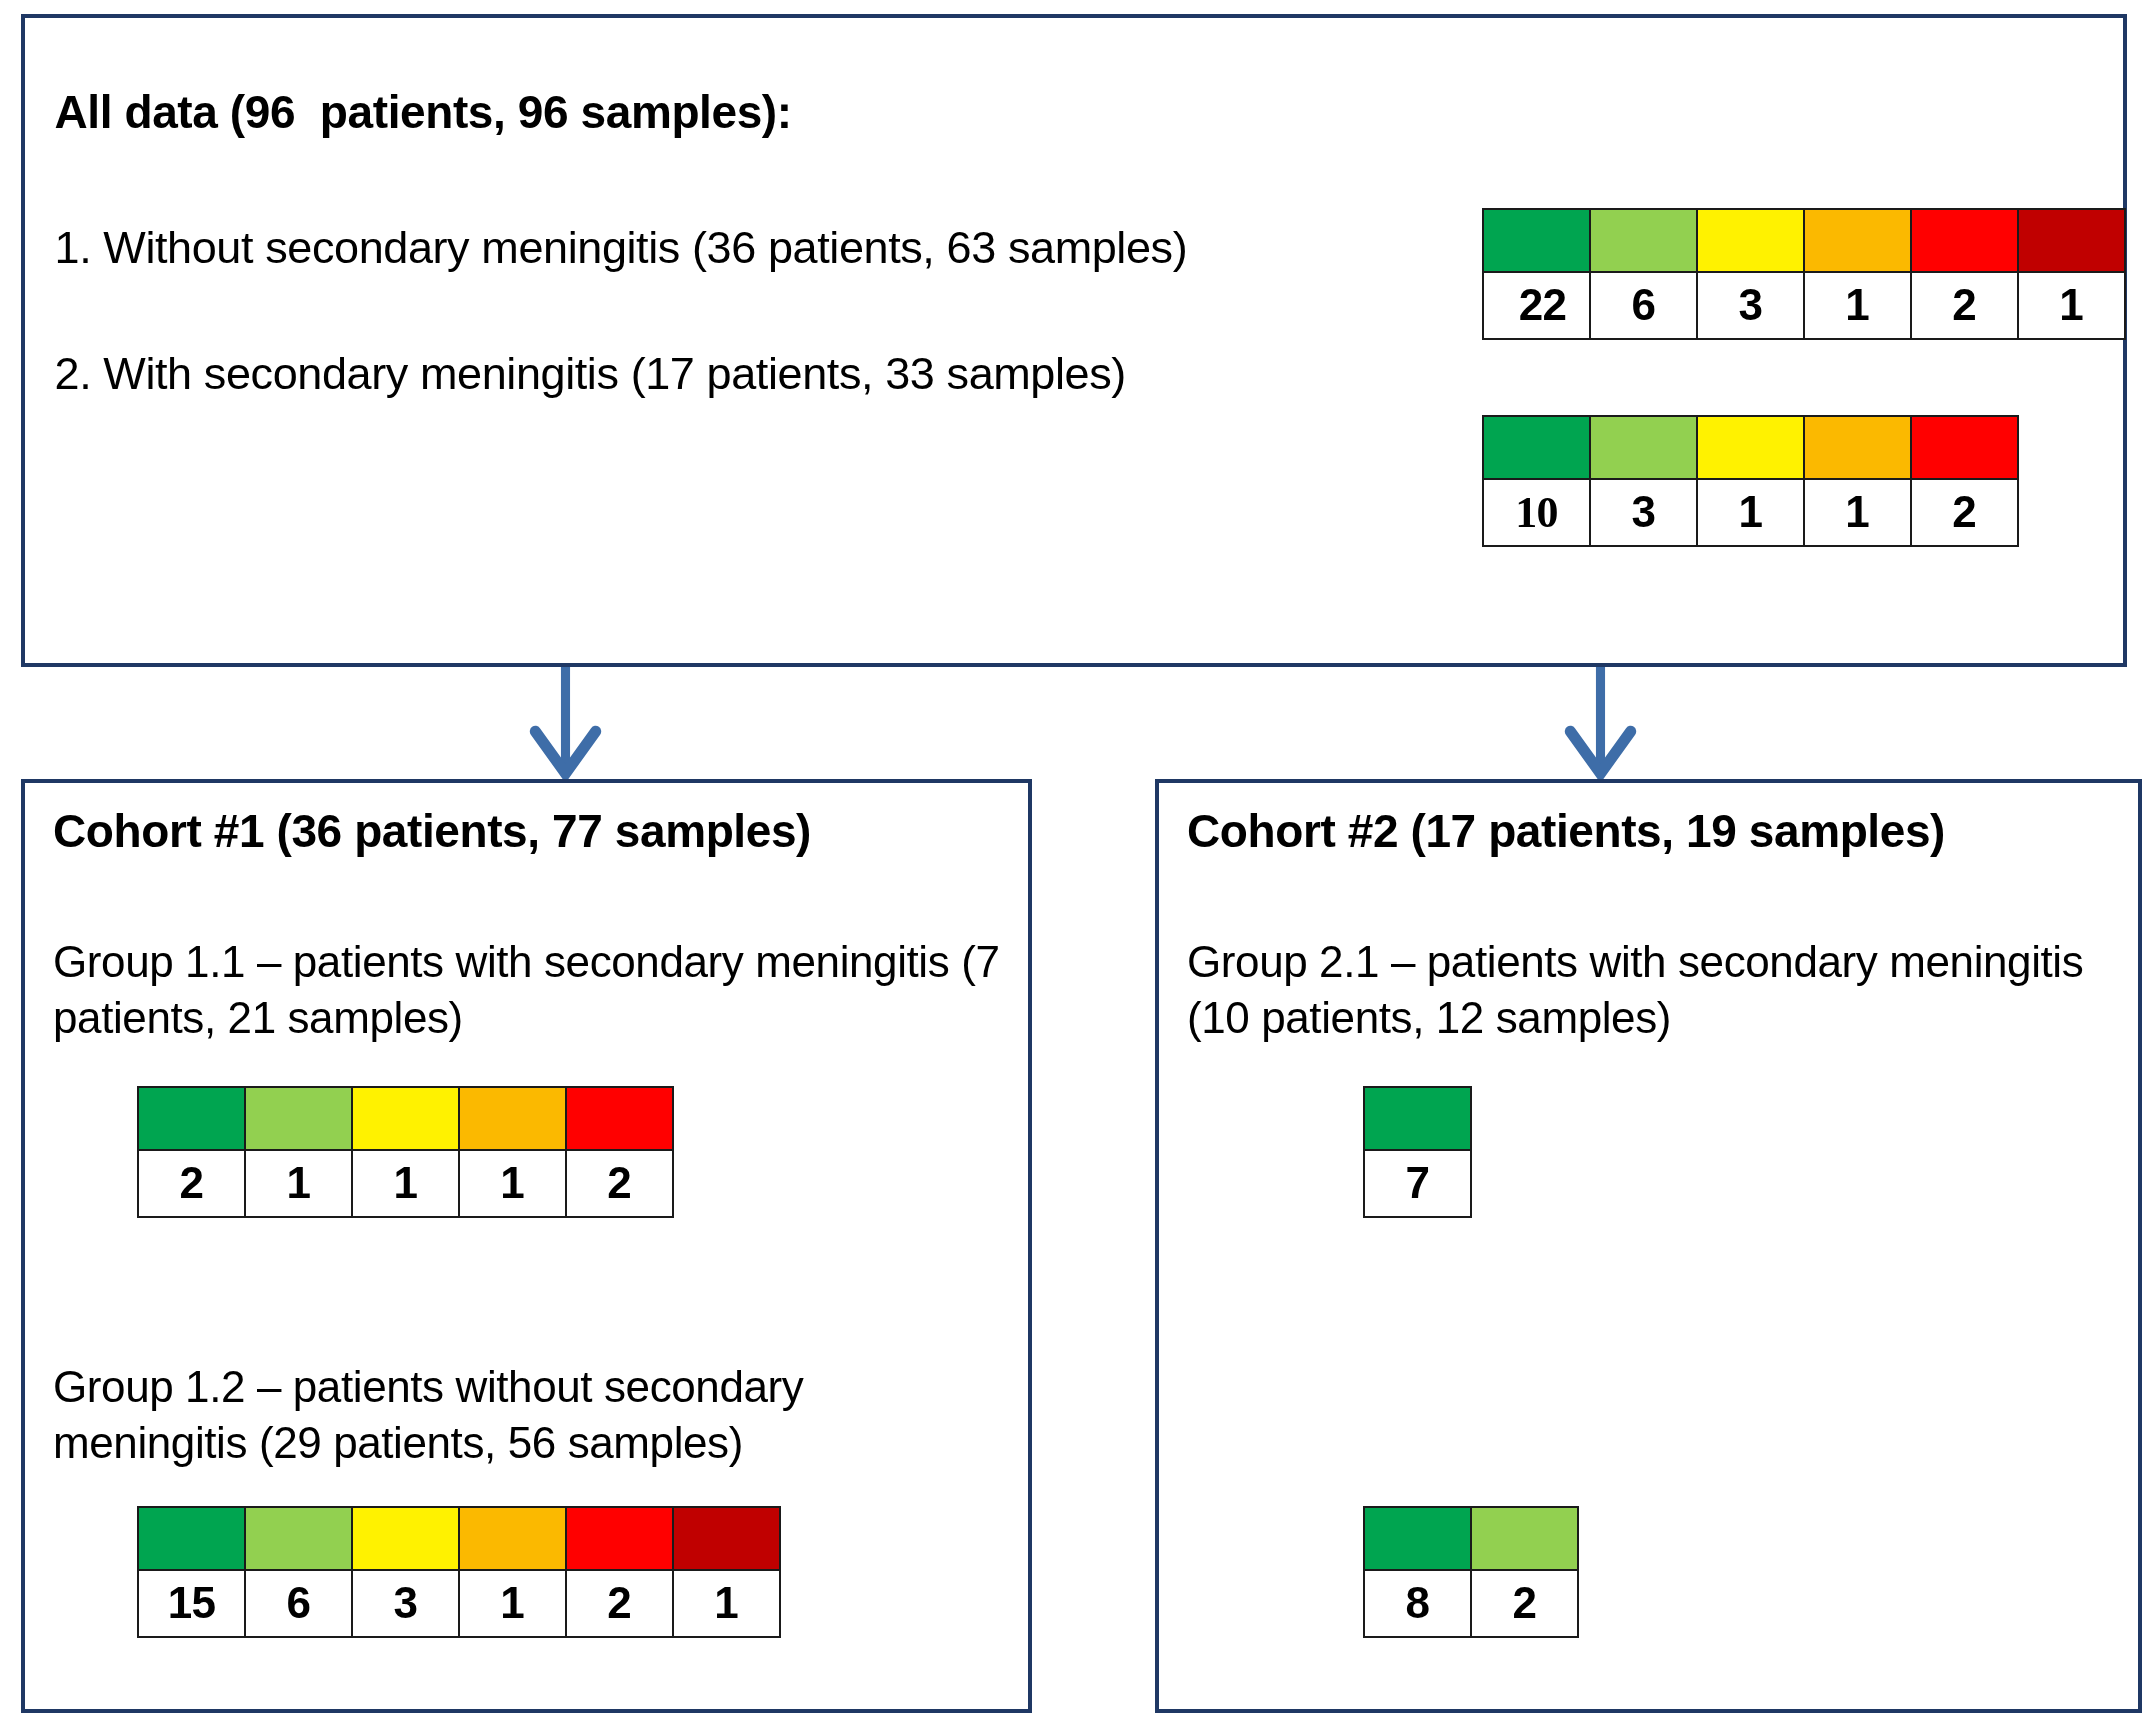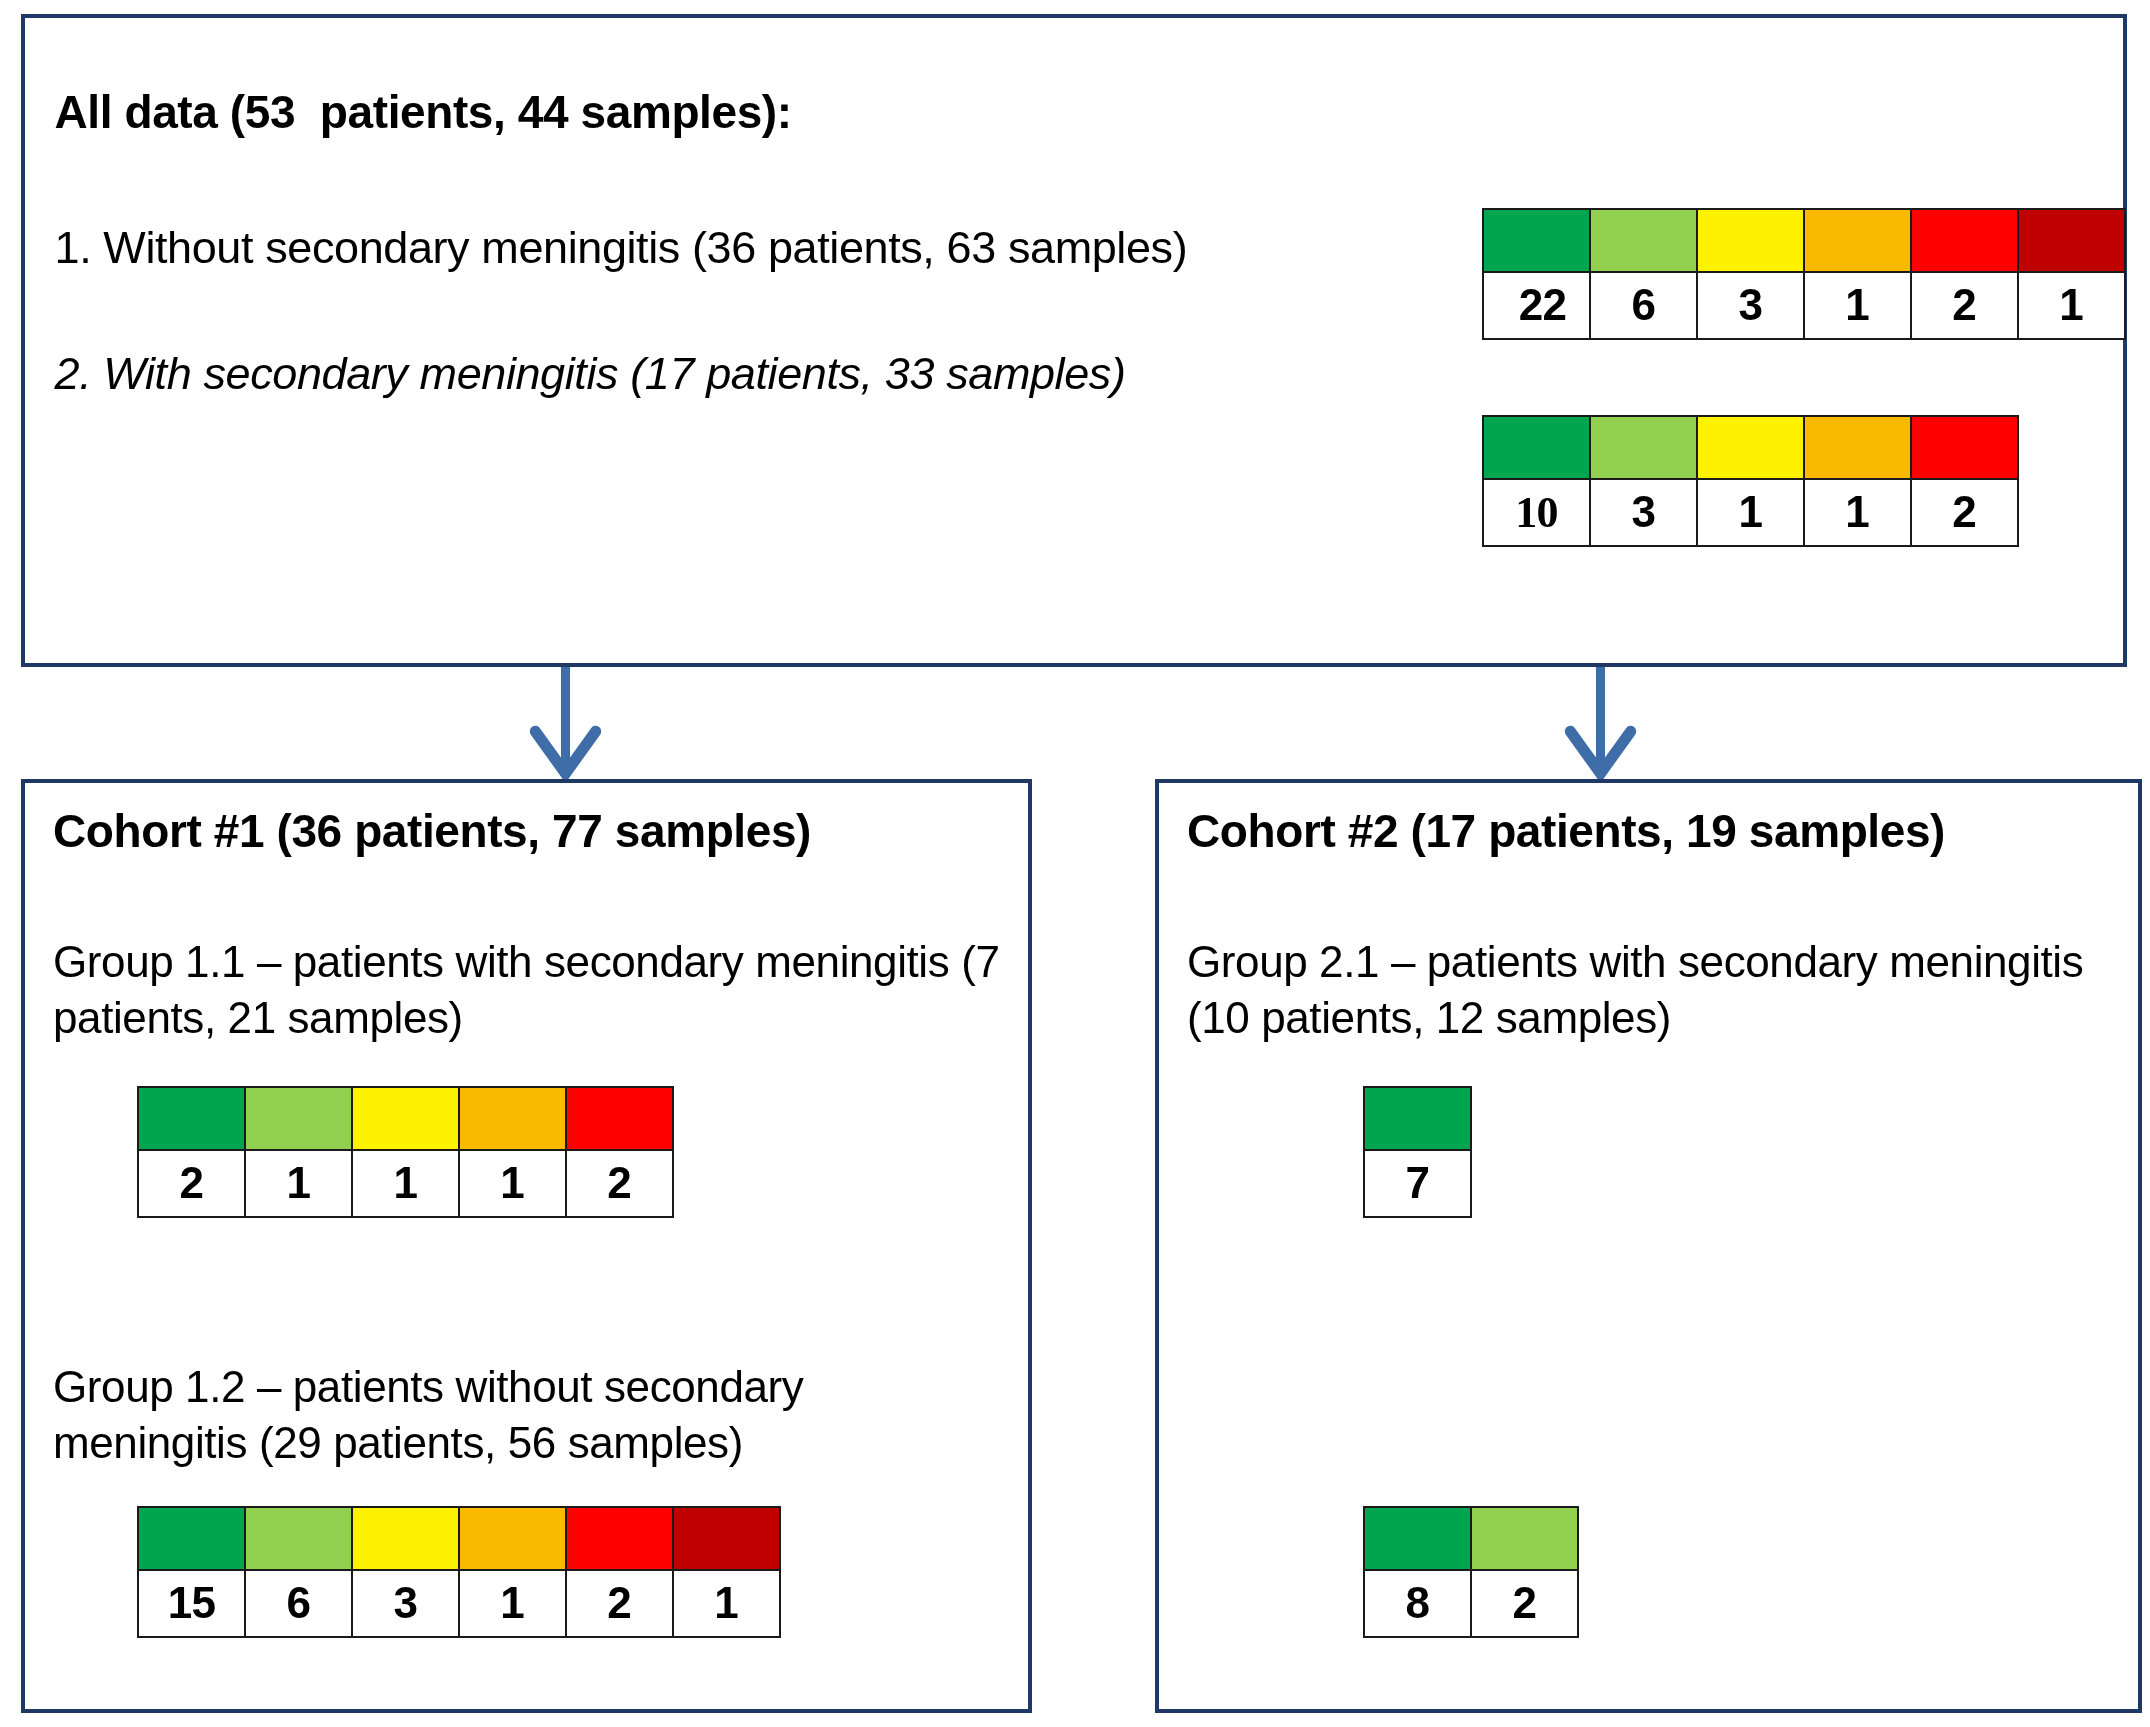--- a/index.html
+++ b/index.html
@@ -112,25 +112,25 @@
 <div id="legend">
     <div class="cell" style="background: rgb(0, 165, 80);">1</div>
     <div class="cell" style="background: rgb(146, 208, 80);">2</div>
     <div class="cell" style="background: rgb(255, 242, 0);">3</div>
     <div class="cell" style="background: rgb(251, 185, 0);">4</div>
     <div class="cell" style="background: rgb(255, 0, 0);">5</div>
     <div class="cell" style="background: rgb(192, 0, 0);">6</div>
   </div>
 
 <div class="panel" id="top-panel">
-  <div class="heading" style="left:29.5px; top:67px;">All data (53  patients, 44 samples):</div>
+  <div class="heading" style="left:29.5px; top:67px;">All data (96  patients, 96 samples):</div>
 
   <div class="body-line" style="left:29.5px; top:204px;">1. Without secondary meningitis (36 patients, 63 samples)</div>
 
-  <div class="body-line" style="left:29.5px; top:330px;font-style:italic;">2. With secondary meningitis (17 patients, 33 samples)</div>
+  <div class="body-line" style="left:29.5px; top:330px;">2. With secondary meningitis (17 patients, 33 samples)</div>
 
   <div class="grid" id="top-grid-1" style="left:1457px; top:190px;">
       <div class="row">
         <div class="swatch" style="background: rgb(0, 165, 80); width: 109px;"></div>
         <div class="swatch" style="background: rgb(146, 208, 80); width: 109px;"></div>
         <div class="swatch" style="background: rgb(255, 242, 0); width: 109px;"></div>
         <div class="swatch" style="background: rgb(251, 185, 0); width: 109px;"></div>
         <div class="swatch" style="background: rgb(255, 0, 0); width: 109px;"></div>
         <div class="swatch" style="background: rgb(192, 0, 0); width: 109px;"></div>
       </div>

